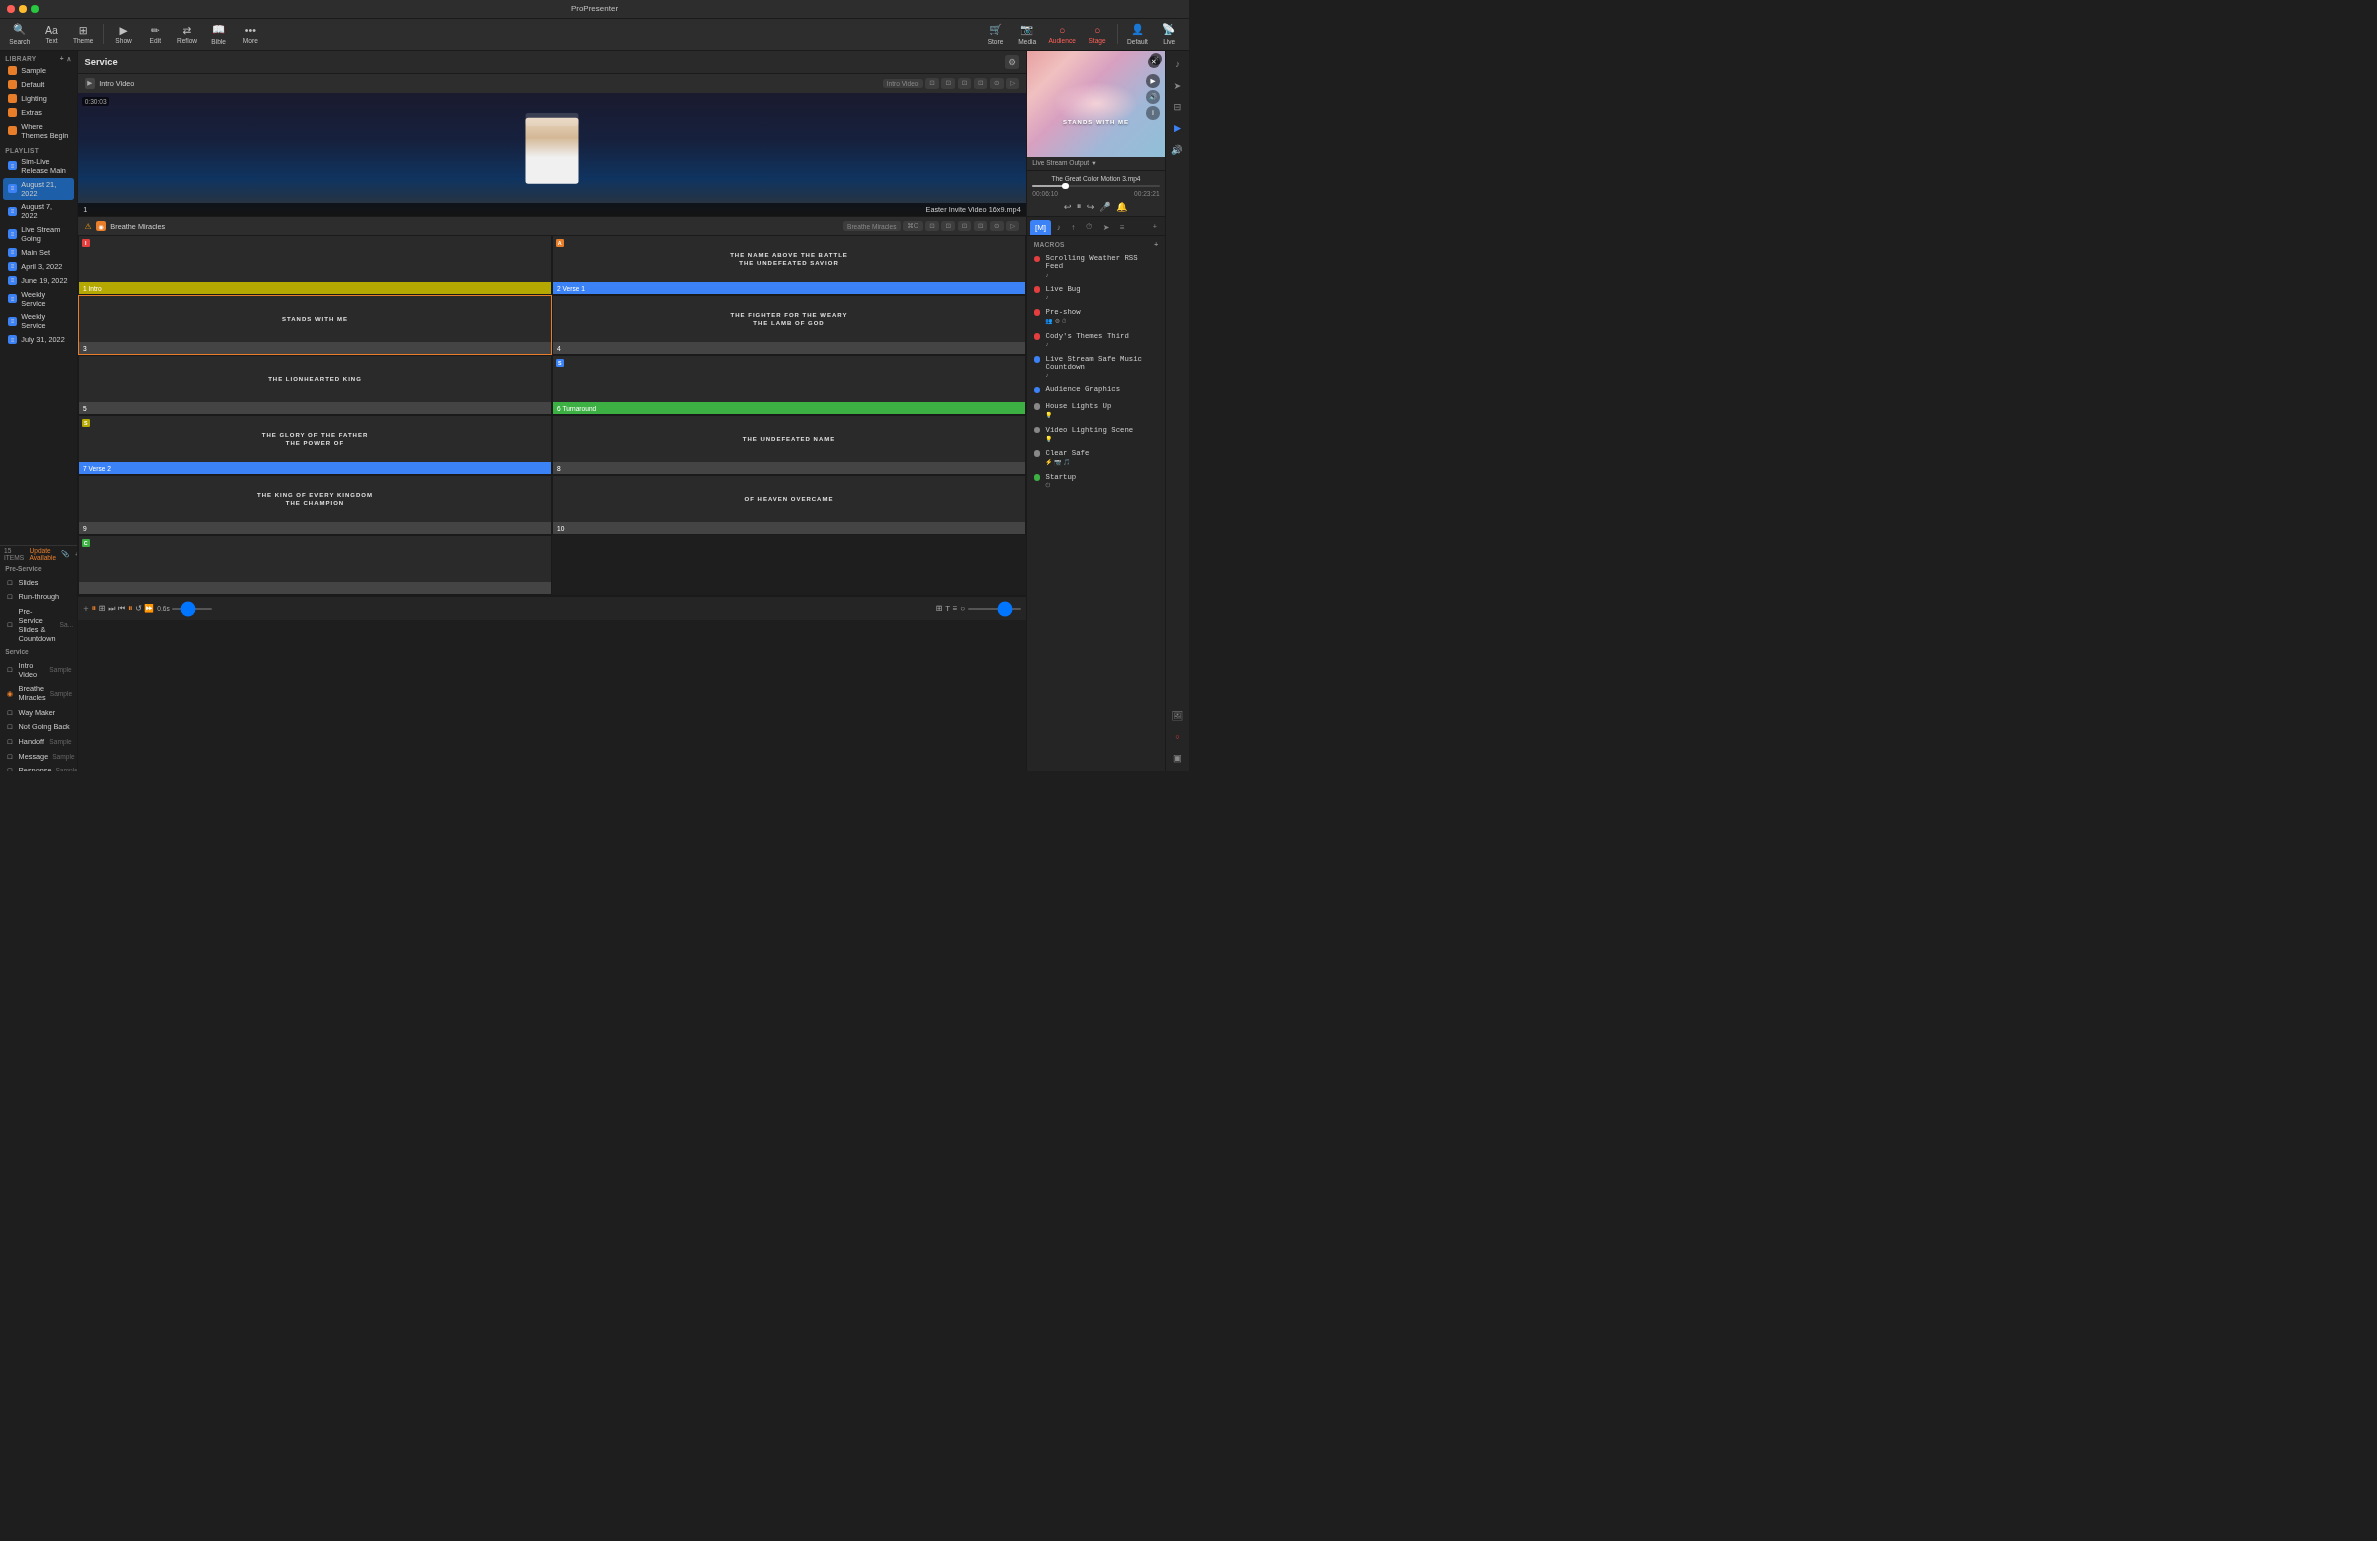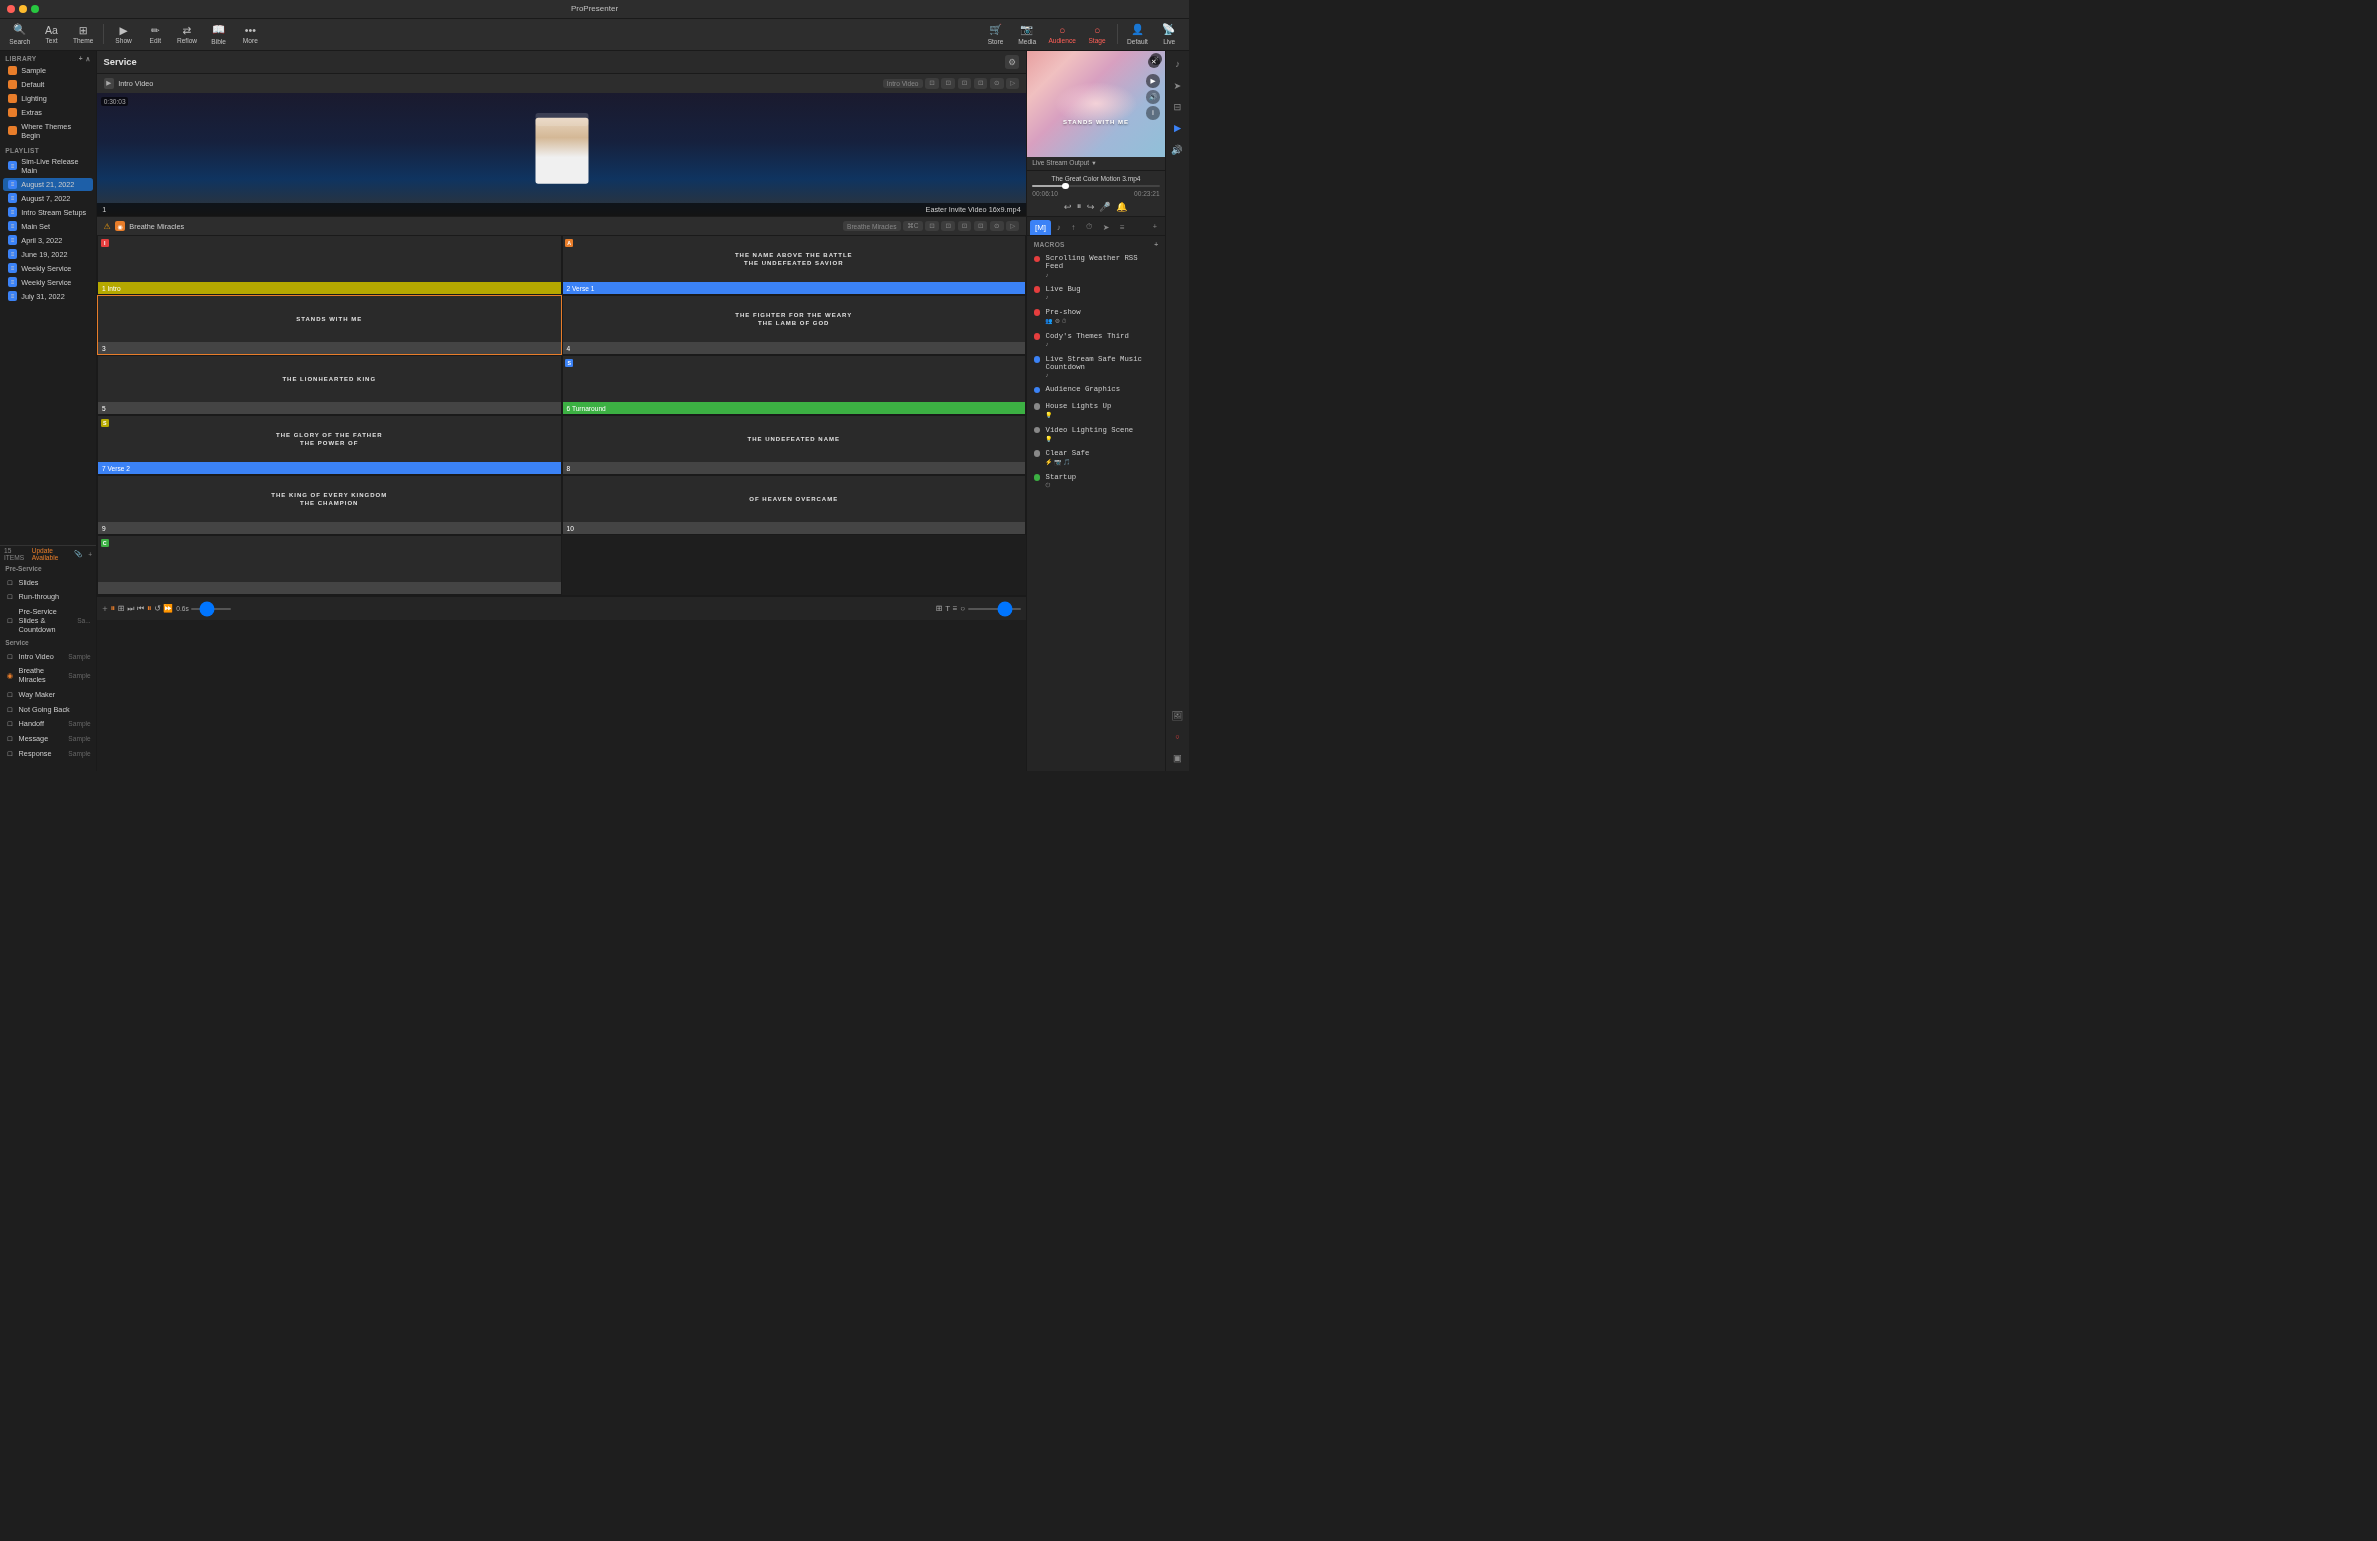--- a/index.html
+++ b/index.html
@@ -518,21 +518,21 @@
       color: #888;
       display: flex;
       align-items: center;
       gap: 5.3px;
     }
 
     
     .sidebar-wrapper {
       display: flex;
       flex-direction: column;
-      width: 97px;
+      width: 78px;
       border-right: 0.7px solid #1a1a1a;
     }
     .sidebar-top {
       flex: 1;
       overflow-y: auto;
     }
     .sidebar-bottom {
       height: 226px;
       border-top: 0.7px solid #333;
       overflow-y: auto;
@@ -708,21 +708,21 @@
       <div class="sidebar-item active">
         <div class="sidebar-icon icon-blue" style="font-size:6px">≡</div>
         <span>August 21, 2022</span>
       </div>
       <div class="sidebar-item">
         <div class="sidebar-icon icon-blue" style="font-size:6px">≡</div>
         <span>August 7, 2022</span>
       </div>
       <div class="sidebar-item">
         <div class="sidebar-icon icon-blue" style="font-size:6px">≡</div>
-        <span>Intro Stream Setups</span>
+        <span>Live Stream Going</span>
       </div>
       <div class="sidebar-item">
         <div class="sidebar-icon icon-blue" style="font-size:6px">≡</div>
         <span>Main Set</span>
       </div>
       <div class="sidebar-item">
         <div class="sidebar-icon icon-blue" style="font-size:6px">≡</div>
         <span>April 3, 2022</span>
       </div>
       <div class="sidebar-item">

